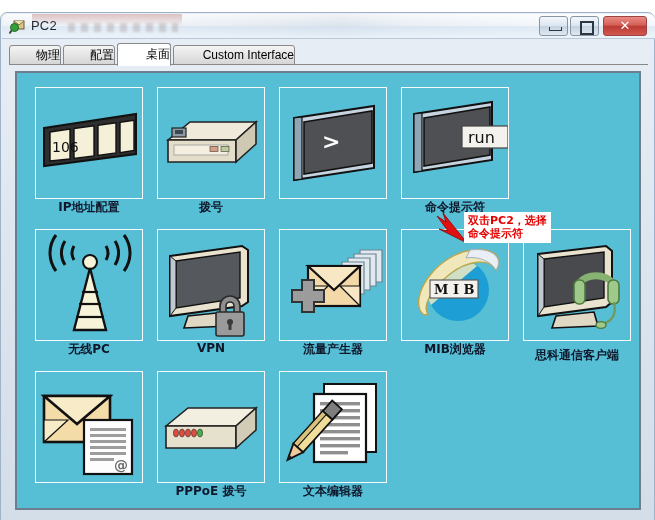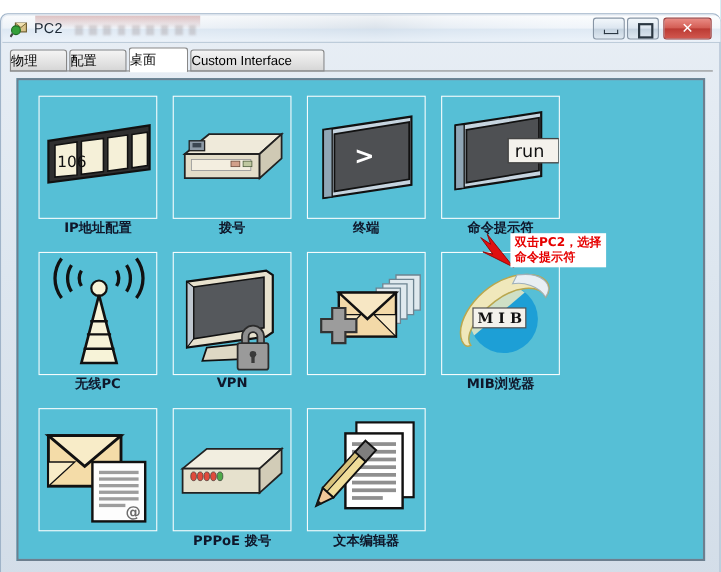--- a/index.html
+++ b/index.html
@@ -115,21 +115,21 @@
     position: absolute;
     top: 2px;
     height: 20px;
     box-sizing: border-box;
     background: linear-gradient(to bottom, #f4f4f4 0%, #e4e4e4 55%, #d6d6d6 100%);
     border: 1px solid #888888;
     border-bottom: 1px solid #888888;
     border-radius: 3px 3px 0 0;
     font-size: 12px;
     color: #000;
-    text-align: left;
+    text-align: right;
     line-height: 18px;
     white-space: nowrap;
   }
   .tab.active {
     top: 0px;
     height: 23px;
     background: #ffffff;
     border-bottom: 1px solid #ffffff;
     line-height: 21px;
     z-index: 5;
@@ -278,21 +278,20 @@
           <div class="iconbox">
     <svg width="108" height="112" viewBox="0 0 108 112">
       <g transform="translate(8,16)">
         <polygon points="6,14 86,2 86,64 6,76" fill="#c6d4df" stroke="#111" stroke-width="2"></polygon>
         <polygon points="16,18 84,7 84,59 16,70" fill="#4e5053" stroke="#111" stroke-width="1.6"></polygon>
         <polygon points="6,14 14,13 14,75 6,76" fill="#8fa6b6" stroke="#111" stroke-width="1.2"></polygon>
         <text x="34" y="45" font-family="'DejaVu Sans',sans-serif" font-size="22" font-weight="bold" fill="#ffffff">&gt;</text>
       </g>
     </svg>
           </div>
-          <div class="label" style="margin-top: 0px;">终端</div>
         </div>
         <div class="cell" style="left: 384px; top: 14px;">
           <div class="iconbox">
     <svg width="108" height="112" viewBox="0 0 108 112">
       <g transform="translate(6,10)">
         <polygon points="6,16 84,4 84,62 6,74" fill="#c6d4df" stroke="#111" stroke-width="2"></polygon>
         <polygon points="16,20 82,9 82,57 16,68" fill="#4e5053" stroke="#111" stroke-width="1.6"></polygon>
         <polygon points="6,16 14,15 14,73 6,74" fill="#8fa6b6" stroke="#111" stroke-width="1.2"></polygon>
         <rect x="54" y="28" width="46" height="22" fill="#f4f2ec" stroke="#444" stroke-width="1.2"></rect>
         <text x="60" y="45" font-family="'DejaVu Sans',sans-serif" font-size="16" fill="#111">run</text>
@@ -349,35 +348,54 @@
           <polygon points="56,16 78,16 78,48 56,48"></polygon>
         </g>
         <rect x="22" y="20" width="52" height="40" fill="#f3d9a8" stroke="#111" stroke-width="2.2"></rect>
         <polygon points="22,20 48,44 74,20" fill="#f7e7c4" stroke="#111" stroke-width="2.2"></polygon>
         <polygon points="22,60 42,40 22,40" fill="#f7e7c4" stroke="#111" stroke-width="1.2"></polygon>
         <polygon points="74,60 54,40 74,40" fill="#f7e7c4" stroke="#111" stroke-width="1.2"></polygon>
         <path d="M6 44 h10 v-10 h12 v10 h10 v12 h-10 v10 h-12 v-10 h-10 z" fill="#9c9c9c" stroke="#333" stroke-width="2"></path>
       </g>
     </svg>
           </div>
+          <div class="label" style="margin-top: 0px;">流量产生器</div>
         </div>
         <div class="cell" style="left: 384px; top: 156px;">
           <div class="iconbox">
     <svg width="108" height="112" viewBox="0 0 108 112">
       <g transform="translate(8,14)">
         <circle cx="48" cy="46" r="31" fill="#1d9fd6"></circle>
         <path d="M17 46 a31 31 0 0 1 31 -31 a31 31 0 0 1 19 7 L21 61 a31 31 0 0 1 -4 -15 z" fill="#cfe0c6"></path>
         <path d="M10 66 C 2 46, 30 10, 62 6 C 86 3, 94 16, 86 26 C 80 14, 58 16, 40 30 C 22 44, 12 62, 18 70 C 14 72, 12 70, 10 66 z" fill="#f0e8bb" stroke="#b9a74f" stroke-width="1.4"></path>
         <path d="M60 6 C 82 3, 94 14, 86 26 C 80 16, 66 12, 56 14 z" fill="#e9eff4" stroke="#9fb0bb" stroke-width="1"></path>
         <rect x="20" y="36" width="48" height="18" fill="#f4f2ec" stroke="#555" stroke-width="1.1"></rect>
         <text x="24" y="50" font-family="'DejaVu Serif',serif" font-size="13" font-weight="bold" fill="#111">M I B</text>
       </g>
     </svg>
           </div>
           <div class="label" style="margin-top: 0px;">MIB浏览器</div>
+        </div>
+        <div class="cell" style="left: 506px; top: 156px;">
+          <div class="iconbox">
+    <svg width="108" height="112" viewBox="0 0 108 112">
+      <g transform="translate(6,14)">
+        <polygon points="8,10 76,2 82,7 82,58 76,63 8,72" fill="#e8e2ce" stroke="#111" stroke-width="2"></polygon>
+        <polygon points="14,15 74,8 74,54 14,63" fill="#484a4d" stroke="#111" stroke-width="1.4"></polygon>
+        <polygon points="8,10 14,15 14,63 8,72" fill="#bfc7cf" stroke="#111" stroke-width="1"></polygon>
+        <polygon points="26,72 64,68 68,82 22,84" fill="#ded8c4" stroke="#111" stroke-width="1.6"></polygon>
+        <path d="M48 40 a24 24 0 0 1 36 0" fill="none" stroke="#86b272" stroke-width="7"></path>
+        <rect x="44" y="36" width="11" height="24" rx="5" fill="#9fc98a" stroke="#4e7a3c" stroke-width="1.6"></rect>
+        <rect x="78" y="36" width="11" height="24" rx="5" fill="#9fc98a" stroke="#4e7a3c" stroke-width="1.6"></rect>
+        <path d="M84 58 q4 18 -12 22" fill="none" stroke="#6f9b5c" stroke-width="2.4"></path>
+        <ellipse cx="71" cy="81" rx="5" ry="3.4" fill="#9fc98a" stroke="#4e7a3c" stroke-width="1.4"></ellipse>
+      </g>
+    </svg>
+          </div>
+          <div class="label" style="margin-top: 6px;">思科通信客户端</div>
         </div>
         <div class="cell" style="left: 18px; top: 298px;">
           <div class="iconbox">
     <svg width="108" height="112" viewBox="0 0 108 112">
       <g transform="translate(4,12)">
         <rect x="4" y="12" width="66" height="46" fill="#f4dca8" stroke="#111" stroke-width="2.6"></rect>
         <polygon points="4,12 37,40 70,12" fill="#f8ecc8" stroke="#111" stroke-width="2.6"></polygon>
         <polygon points="4,58 28,36 4,36" fill="#f8ecc8" stroke="#111" stroke-width="1.2"></polygon>
         <rect x="44" y="36" width="48" height="54" fill="#fdfdfd" stroke="#111" stroke-width="2.2"></rect>
         <g fill="#9d9d9d">

